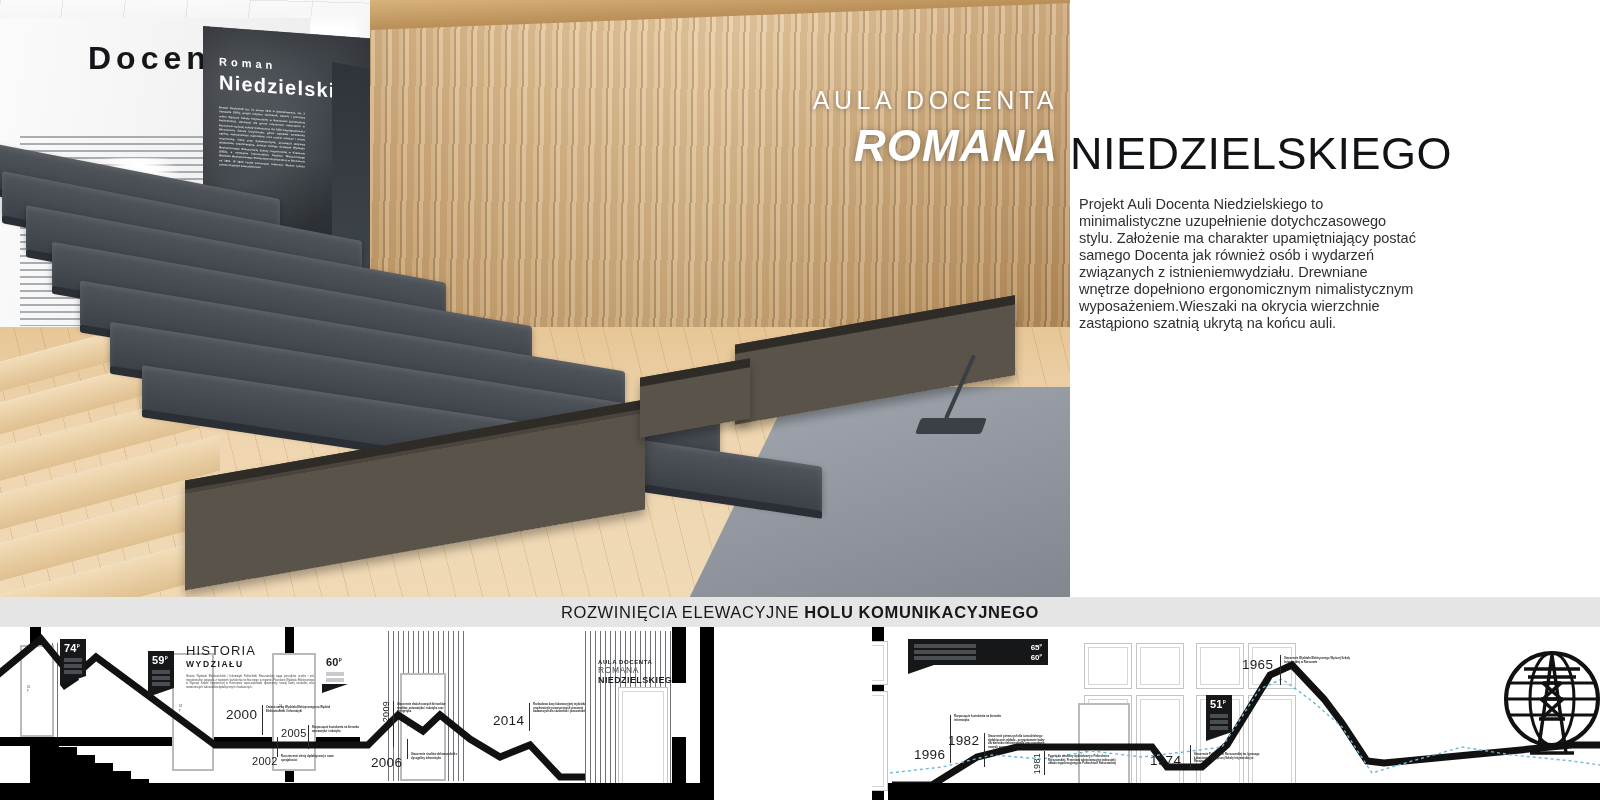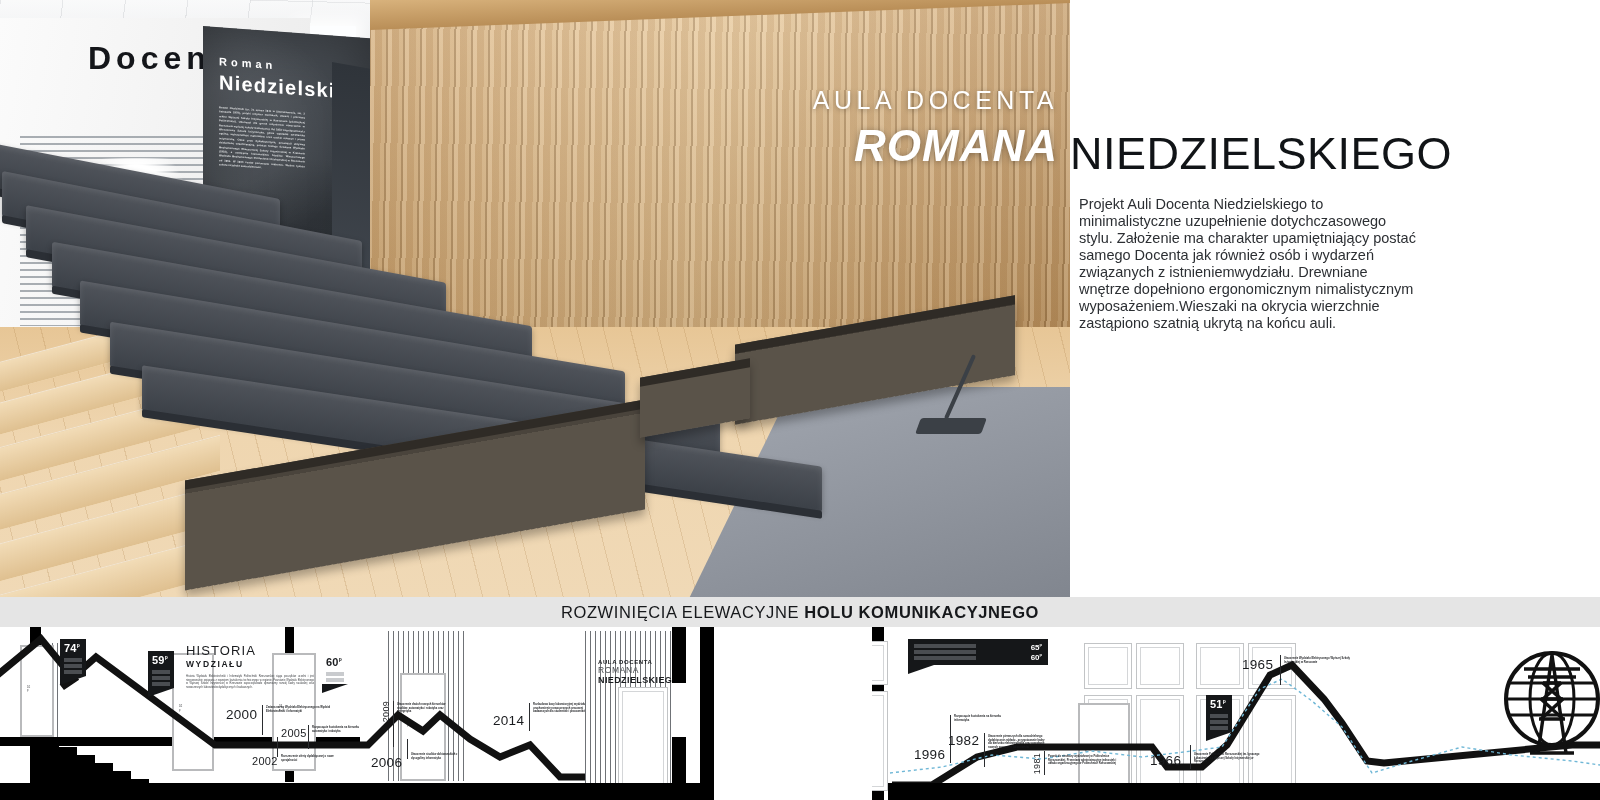--- a/index.html
+++ b/index.html
@@ -435,21 +435,21 @@
     <div class="note" style="left:82px;top:88px;width:52px;">Rozpoczęcie kształcenia na kierunku informatyka</div>
 
     <div class="yr" style="left:76px;top:106px;">1982</div>
     <div class="leader" style="left:112px;top:106px;height:34px;"></div>
     <div class="note" style="left:116px;top:108px;width:58px;">Utworzenie pierwszych dla samodzielnego dydaktycznie zakładu - przygotowanie kadry dla kierunku elektrotechnika oraz powołanie nowych pracowni i laboratoriów</div>
 
     <div class="yr vert" style="left:160px;top:126px;">1981</div>
     <div class="leader" style="left:172px;top:124px;height:24px;"></div>
     <div class="note" style="left:176px;top:128px;width:74px;">Powrót do struktury wydziałowej w Politechnice Rzeszowskiej. Przemiany administracyjne jednostek i układu organizacyjnego w Politechnice Rzeszowskiej</div>
 
-    <div class="yr" style="left:278px;top:126px;">1966</div>
+    <div class="yr" style="left:278px;top:126px;">1974</div>
     <div class="leader" style="left:318px;top:118px;height:24px;"></div>
     <div class="note" style="left:322px;top:126px;width:70px;">Utworzenie Politechniki Rzeszowskiej im. Ignacego Łukasiewicza z Wyższej Szkoły Inżynierskiej w Rzeszowie</div>
 
     <div class="yr" style="left:370px;top:30px;">1965</div>
     <div class="leader" style="left:408px;top:28px;height:30px;"></div>
     <div class="note" style="left:412px;top:30px;width:68px;">Utworzenie Wydziału Elektrycznego Wyższej Szkoły Inżynierskiej w Rzeszowie</div>
 
 
     <svg style="position:absolute;left:630px;top:22px;" width="100" height="110" viewBox="0 0 100 110">
       <circle cx="50" cy="50" r="46" fill="none" stroke="#111" stroke-width="4"></circle>

